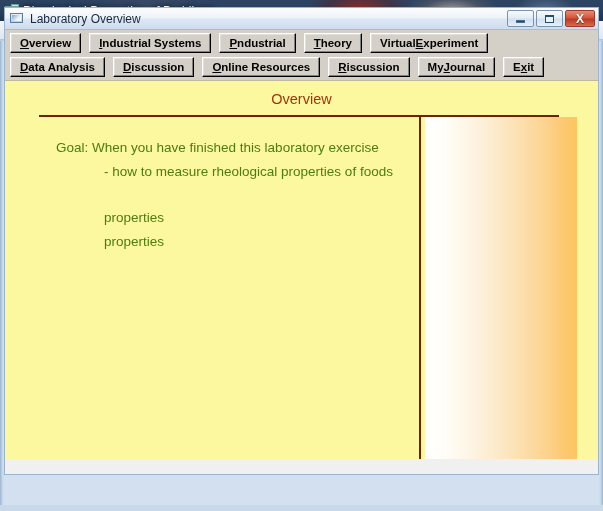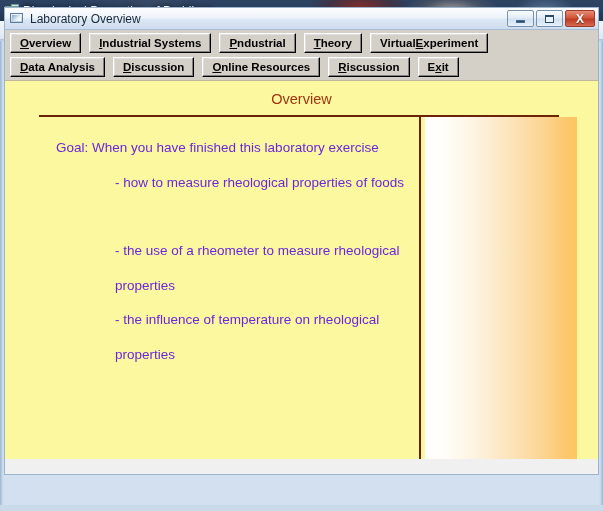--- a/index.html
+++ b/index.html
@@ -268,28 +268,28 @@
       #fce3b8 58%,
       #fcd491 78%,
       #fcc86f 92%,
       #fdc65f 100%);
   }
   .body-text {
     position: absolute;
     left: 51px; top: 58px;
     width: 365px;
     font-size: 13.5px;
-    color: #6d28d9;
+    color: #4d7c0f;
     line-height: 18.5px;
     font-family: "Liberation Sans", sans-serif;
   }
   .para { margin: 0; }
   .spacer { height: 18px; }
   .bullet {
-    margin: 16px;
+    margin: 5px;
     padding-left: 43px;
   }
 
   
   .client-bottom {
     position: absolute;
     left: 0; bottom: 0;
     width: 603px;
     height: 6px;
     background: #c9d9ea;
@@ -402,40 +402,43 @@
             <span></span>
             <u>O</u>
             <span>nline Resources</span>
           </div>
         <div class="tab-btn">
             <span></span>
             <u>R</u>
             <span>iscussion</span>
           </div>
         <div class="tab-btn">
+            <span>My </span>
+            <u>J</u>
+            <span>ournal</span>
+          </div>
+        <div class="tab-btn">
             <span>E</span>
             <u>x</u>
             <span>it</span>
           </div>
       </div>
 
     </div>
 
     <div class="content">
 
       <div class="content-title">Overview</div>
       <div class="content-hr"></div>
       <div class="vdivider"></div>
       <div class="gradient-panel"></div>
 
       <div class="body-text">
         <p class="para">Goal:  When you have finished this laboratory exercise</p>
         <p class="bullet">- how to measure rheological properties of foods</p>
         <div class="spacer"></div>
-        <p class="bullet">- the use of a rheometer to measure rheological</p>
         <p class="bullet">properties</p>
-        <p class="bullet">- the influence of temperature on rheological</p>
         <p class="bullet">properties</p>
       </div>
 
     </div>
   </div>
 </div>
 
 </body></html>

